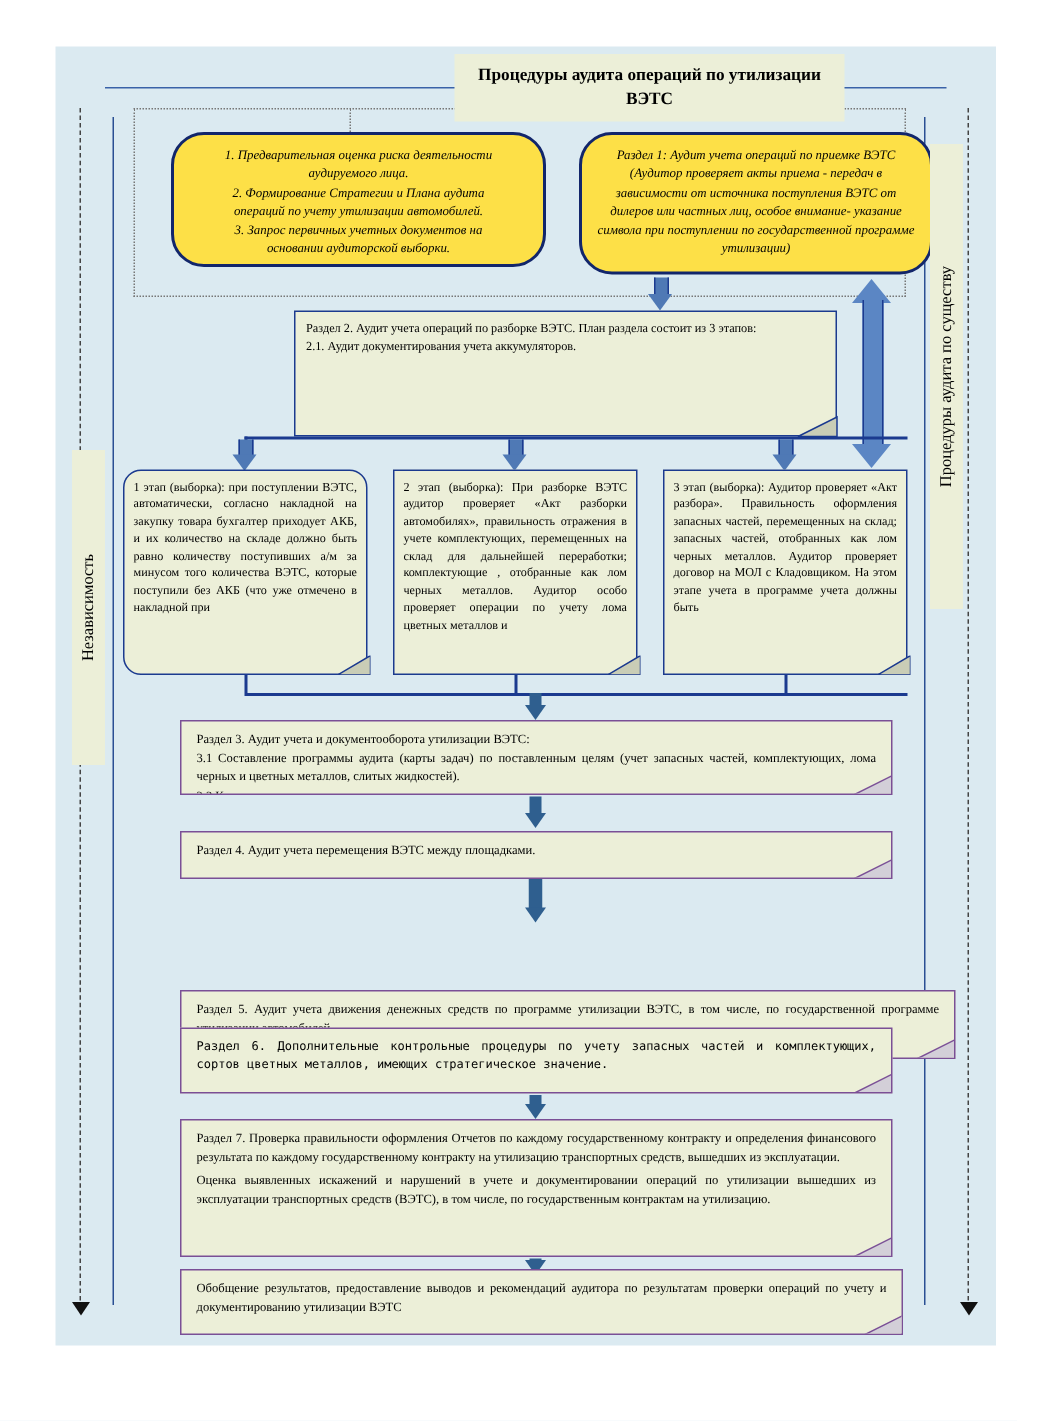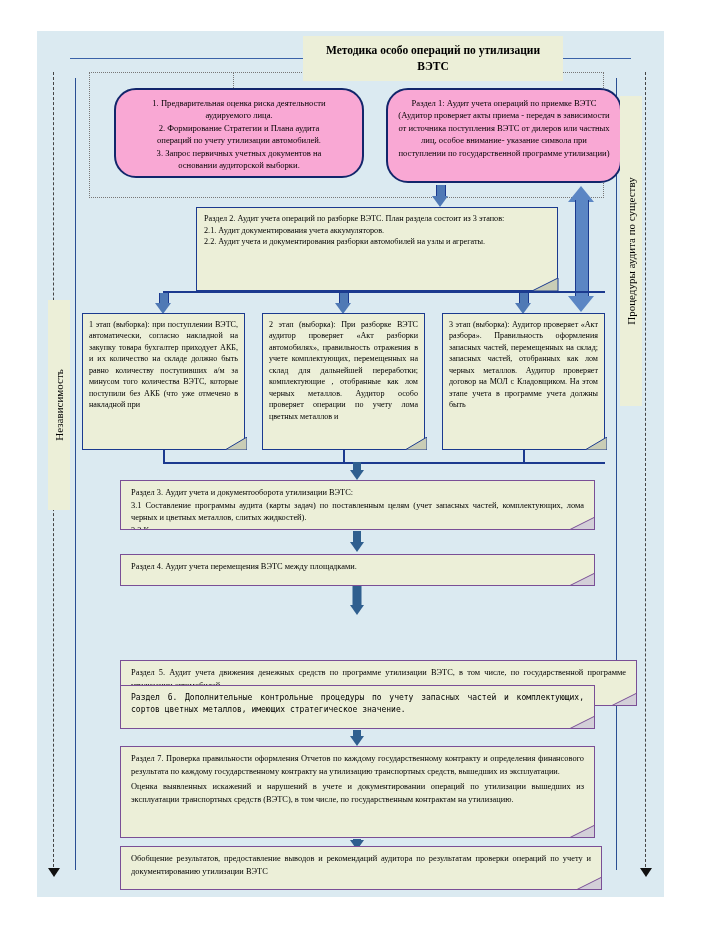--- a/index.html
+++ b/index.html
@@ -24,34 +24,34 @@
 
   
   .blueframe{position:absolute;left:75px;top:78px;width:540px;height:792px;border:1.2px solid #2a4f93;border-top:none;border-bottom:none;}
 
   
   .title{position:absolute;left:303px;top:36px;width:260px;height:45px;background:#ecefd8;
          display:flex;align-items:center;justify-content:center;text-align:center;
          font-weight:bold;font-size:11.5px;line-height:1.35;color:#000;padding:0 6px;box-sizing:border-box;}
 
   
-  .roundbox{position:absolute;background:#f9a8d4;border:2.4px solid #12266b;border-radius:22px;
-            box-sizing:border-box;padding:7px 10px;font-size:8.6px;line-height:1.45;color:#000;text-align:center;}
+  .roundbox{position:absolute;background:#fde047;border:2.4px solid #12266b;border-radius:22px;
+            box-sizing:border-box;padding:7px 10px;font-size:8.6px;line-height:1.45;color:#000;text-align:center;font-style:italic;}
   #rb-left{left:114px;top:88px;width:250px;height:90px;}
   #rb-right{left:386px;top:88px;width:236px;height:95px;}
 
   
   .navybox{position:absolute;background:#ecefd8;border:1.6px solid #1b3a8f;box-sizing:border-box;
            padding:5px 7px;font-size:8.2px;line-height:1.42;color:#000;text-align:justify;}
   #sec2{left:196px;top:207px;width:362px;height:84px;}
 
   
   .colbox{position:absolute;background:#ecefd8;border:1.5px solid #1b3a8f;box-sizing:border-box;
           padding:5px 6px;font-size:8.1px;line-height:1.42;color:#000;text-align:justify;overflow:hidden;}
-  #col1{left:82px;top:313px;width:163px;height:137px;}
+  #col1{left:82px;top:313px;width:163px;height:137px;border-radius:12px;}
   #col2{left:262px;top:313px;width:163px;height:137px;}
   #col3{left:442px;top:313px;width:163px;height:137px;}
 
   
   .purplebox{position:absolute;background:#ecefd8;border:1.3px solid #7a4f96;box-sizing:border-box;
              padding:6px 10px;font-size:8.4px;line-height:1.5;color:#000;text-align:justify;overflow:hidden;}
   #sec3{left:120px;top:480px;width:475px;height:50px;}
   #sec4{left:120px;top:554px;width:475px;height:32px;}
   #sec5{left:120px;top:617px;width:517px;height:46px;margin-top:43px;}
   #sec6{left:120px;top:685px;width:475px;height:44px;font-family:"DejaVu Sans Mono",monospace;font-size:8px;}
@@ -100,21 +100,21 @@
   <div class="blueframe"></div>
 
   <div class="rail left"></div>
   <div class="rail-arrow" style="left:48px;top:868px;"></div>
   <div class="rail right"></div>
   <div class="rail-arrow" style="left:640px;top:868px;"></div>
 
   <div class="dotbox"></div>
   <div class="dotbox-stem"></div>
 
-  <div class="title" id="pagetitle">Методика особо операций по утилизации ВЭТС</div>
+  <div class="title" id="pagetitle">Процедуры аудита операций по утилизации ВЭТС</div>
 
   <div class="roundbox" id="rb-left">
     <div>1. Предварительная  оценка  риска  деятельности</div>
     <div>аудируемого  лица.</div>
     <div>2. Формирование  Стратегии  и Плана  аудита</div>
     <div>операций по учету утилизации автомобилей.</div>
     <div>3. Запрос  первичных учетных документов на</div>
     <div>основании аудиторской  выборки.</div>
   </div>
 
@@ -127,21 +127,20 @@
 
   <div class="dblarrow">
     <div class="up"></div>
       <div class="body"></div>
       <div class="dn"></div>
   </div>
 
   <div class="navybox" id="sec2">
     <div>Раздел  2.  Аудит учета  операций по разборке  ВЭТС. План раздела состоит из 3 этапов:</div>
     <div>2.1. Аудит документирования  учета аккумуляторов.</div>
-    <div>2.2. Аудит учета и документирования  разборки автомобилей на узлы и агрегаты.</div>
     <svg class="fold" viewBox="0 0 26 13">
       <polygon points="0,13 26,13 26,0" fill="#c9cdb6" stroke="#1b3a8f" stroke-width="1"></polygon>
     </svg>
   </div>
 
   <div class="conn" style="left:163px;top:291px;width:442px;height:1.6px;"></div>
   <div class="conn" style="left:163px;top:291px;width:1.6px;height:10px;"></div>
 
   <div class="arrow-thin" style="left:155px;top:293px;height:22px;">
     <div class="s" style="top:0;height:11px;"></div>

